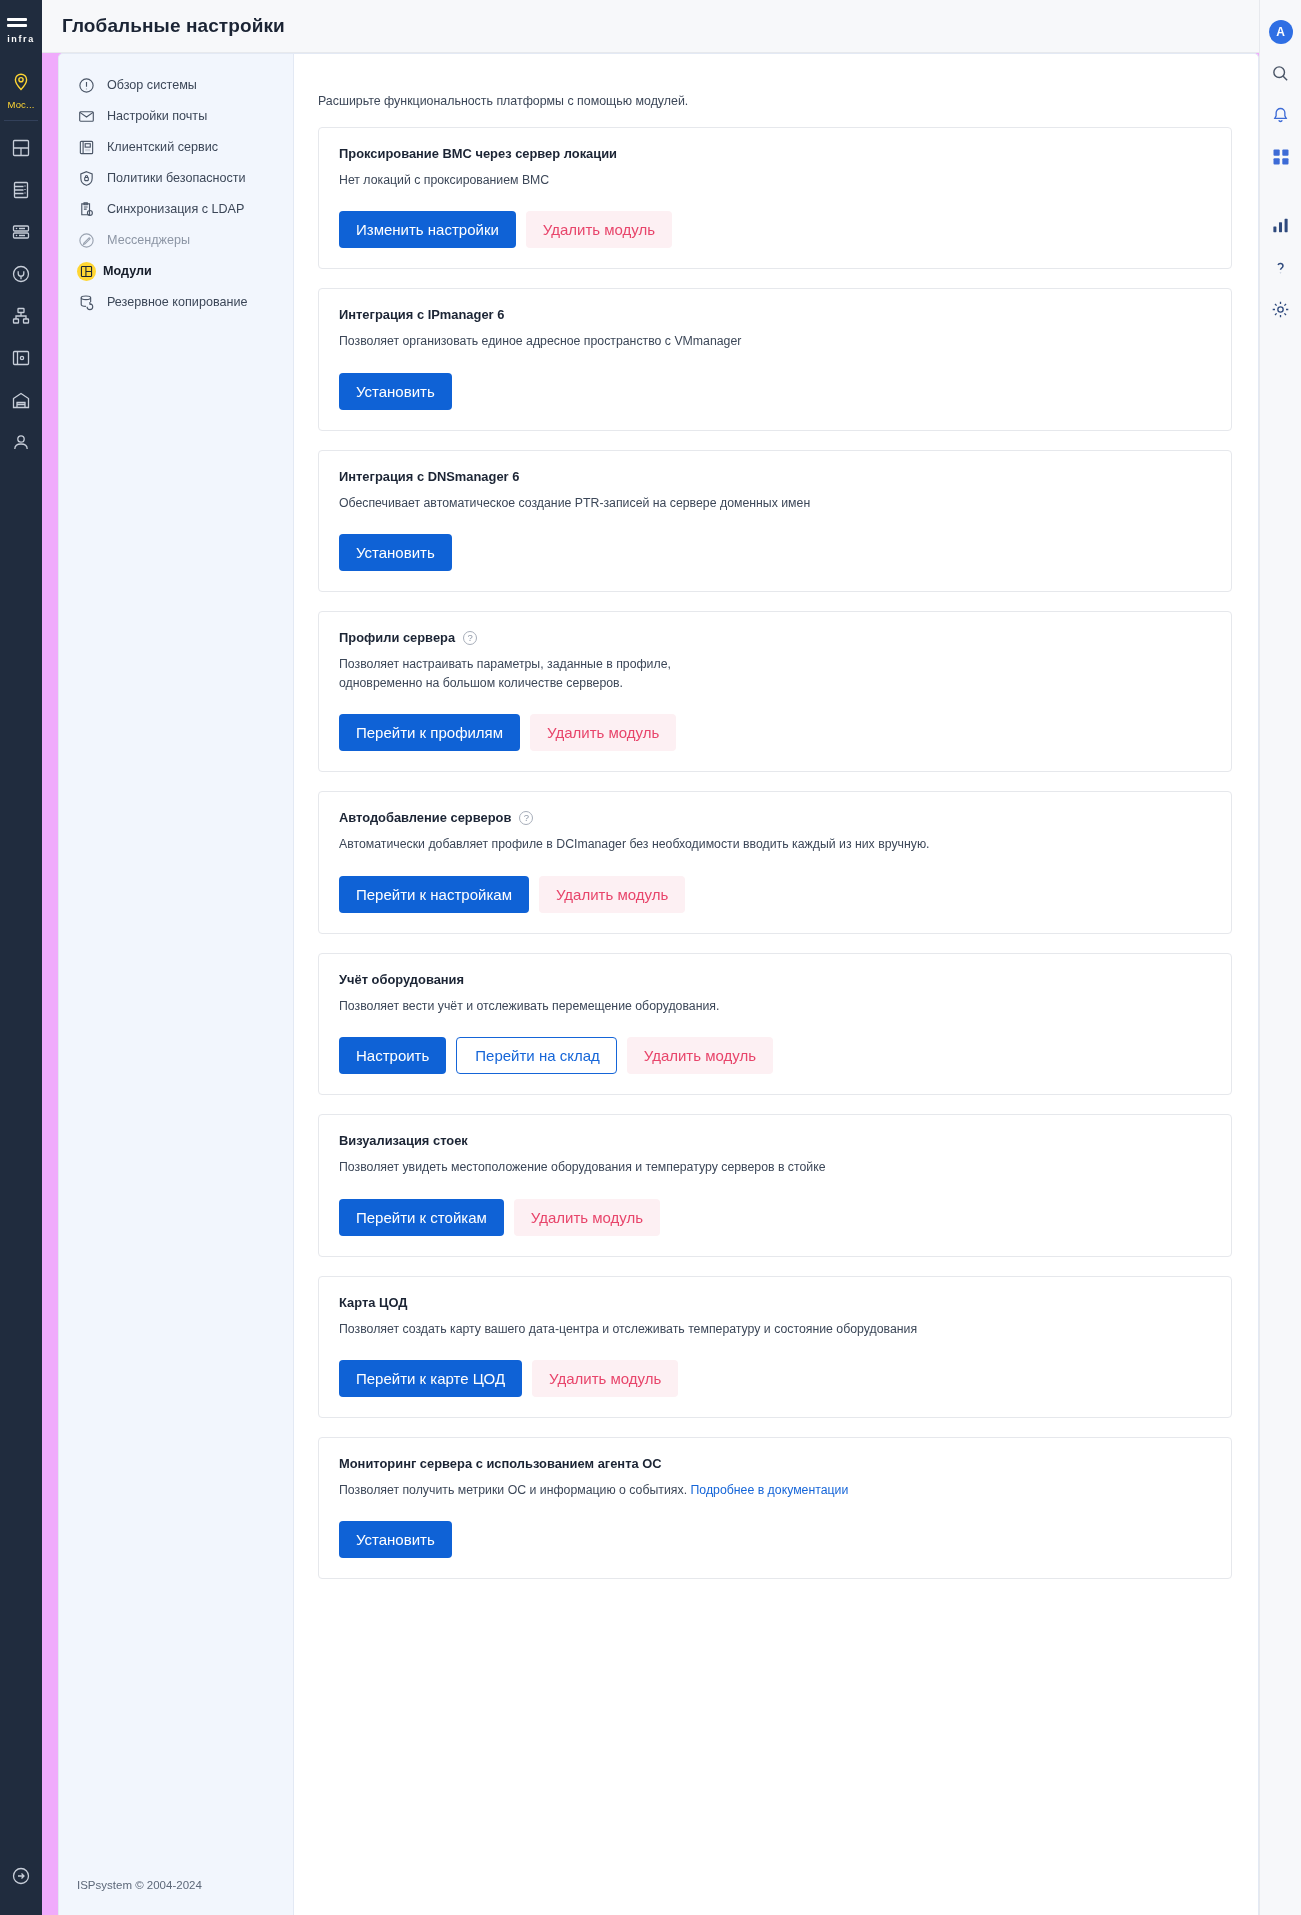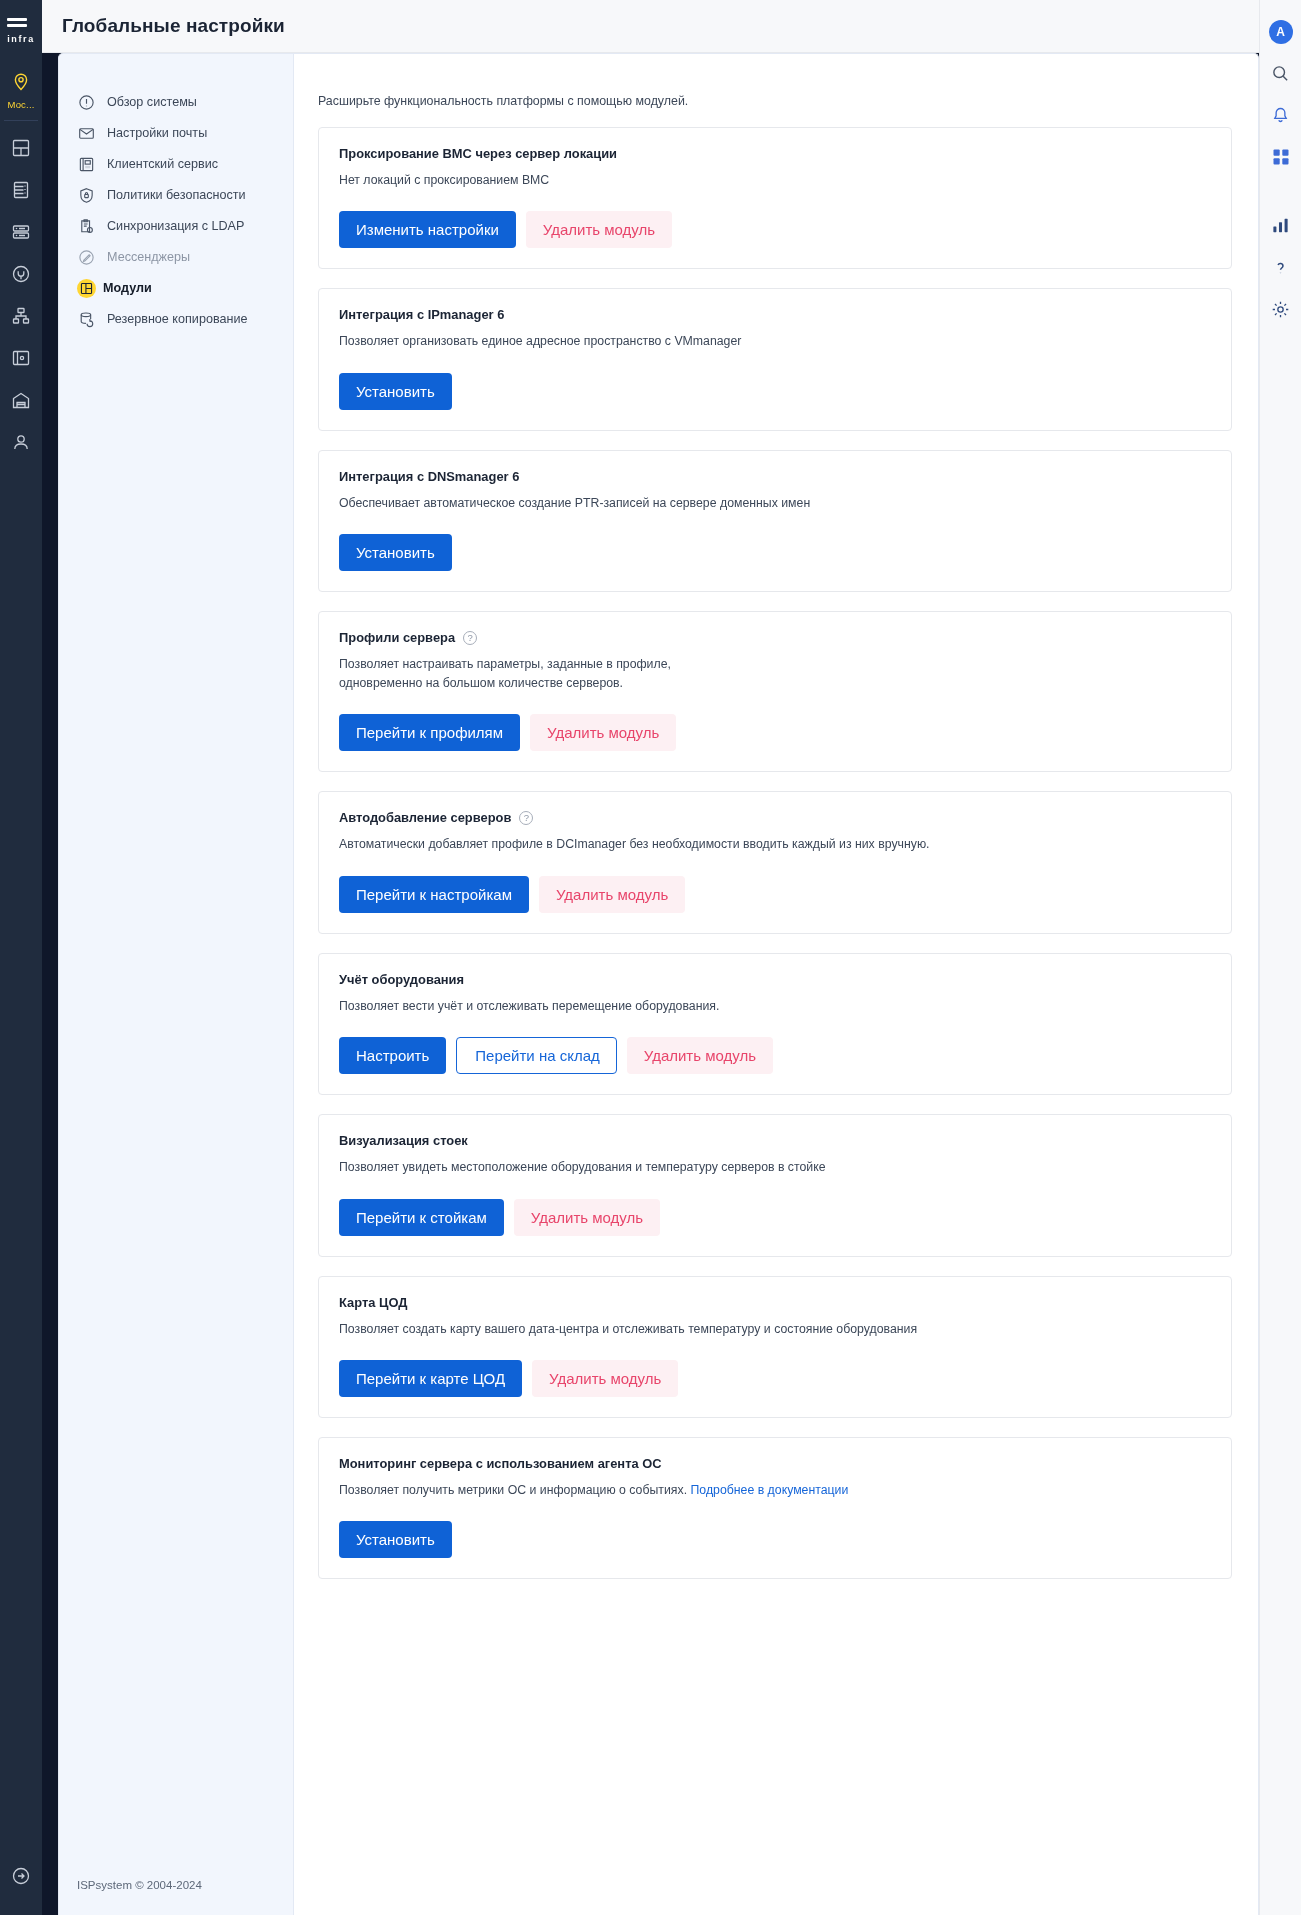--- a/index.html
+++ b/index.html
@@ -38,38 +38,38 @@
   .rail-ico {
     width: 42px; height: 30px; display:flex; align-items:center; justify-content:center;
     cursor: pointer;
   }
   .rail-ico svg { display:block; }
   .rail-bottom { position:absolute; bottom: 24px; left:0; width:42px; display:flex; justify-content:center; }
 
   
   .main {
     flex: 1; height: 1915px; position: relative;
-    background: #0f172a; display: flex; flex-direction: column;
+    background: #f0abfc; display: flex; flex-direction: column;
   }
   .topbar {
     height: 53px; min-height: 53px; background: #f7f8fa;
     border-bottom: 1px solid #e7e9ed;
     display: flex; align-items: center; padding-left: 20px;
   }
   .page-title { font-size: 19px; font-weight: 700; color: #1b2434; letter-spacing: .1px; }
 
   .body-area { flex: 1; display: flex; padding: 0 0 0 16px; overflow: hidden; }
 
   
   .settings-sidebar {
     width: 236px; min-width: 236px;
     background: #f2f6fd;
     border: 1px solid #e3e9f4; border-bottom: none;
     border-radius: 5px 0 0 0;
-    padding-top: 33px;
+    padding-top: 16px;
     position: relative;
     display:flex; flex-direction: column;
   }
   .nav-list { padding: 0 0 0 0; }
   .nav-item {
     display: flex; align-items: center; gap: 11px;
     padding: 6px 12px 6px 18px; cursor: pointer;
     font-size: 12.6px; color: #3c4758; line-height: 1.3;
   }
   .nav-item .nav-ico { width: 19px; height: 19px; display:flex; align-items:center; justify-content:center; flex: none; }

